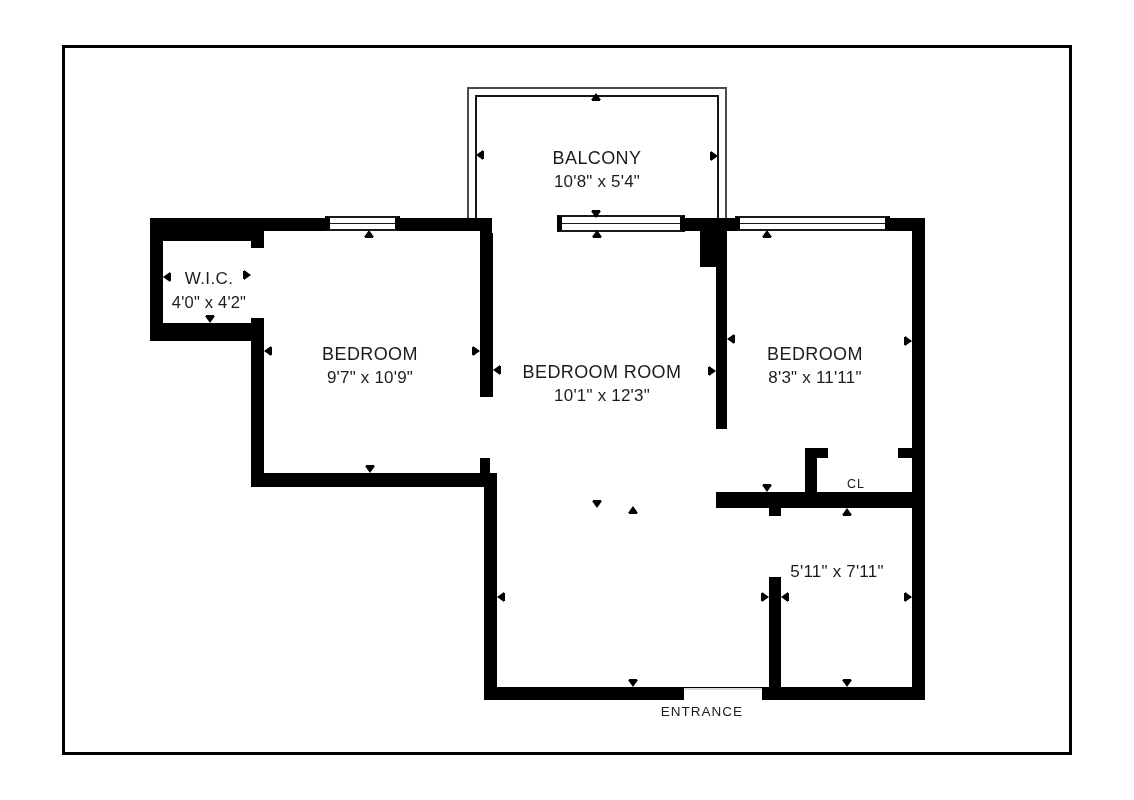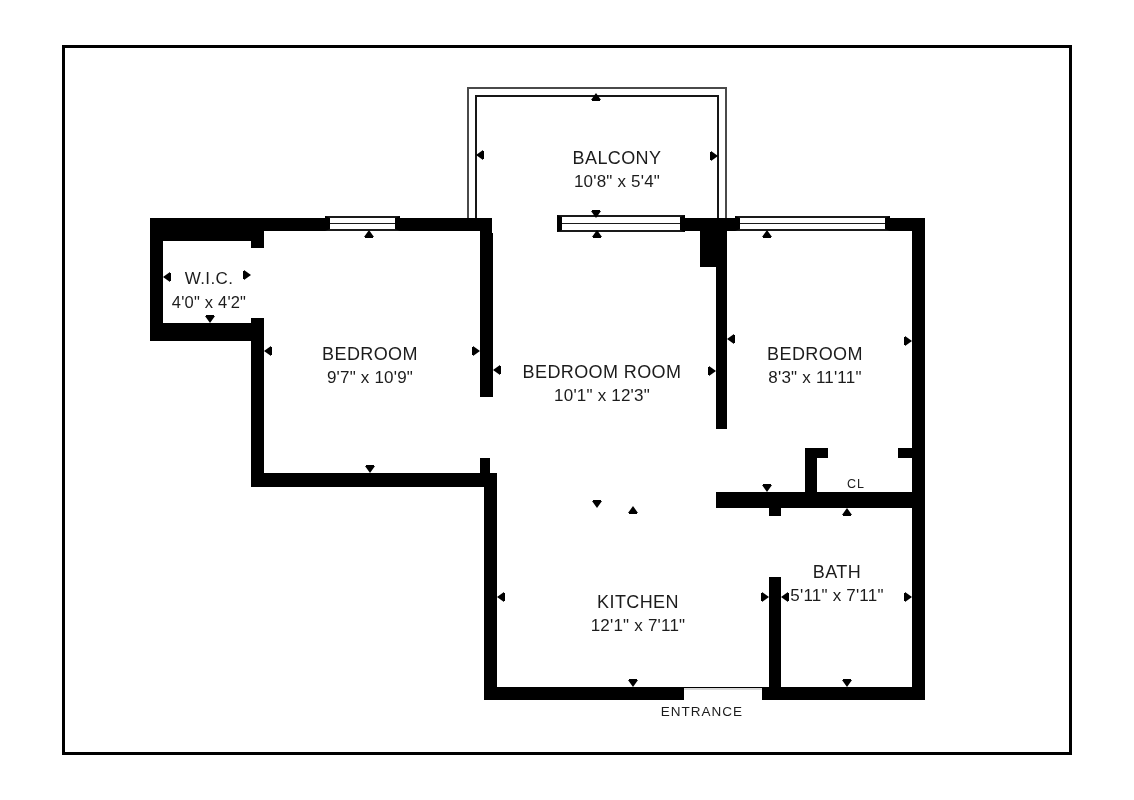--- a/index.html
+++ b/index.html
@@ -101,21 +101,21 @@
   <div class="arr arr-left" style="left:497px;top:592px;"></div>
   <div class="arr arr-left" style="left:781px;top:592px;"></div>
   <div class="arr arr-right" style="left:711px;top:151px;"></div>
   <div class="arr arr-right" style="left:244px;top:270px;"></div>
   <div class="arr arr-right" style="left:473px;top:346px;"></div>
   <div class="arr arr-right" style="left:709px;top:366px;"></div>
   <div class="arr arr-right" style="left:905px;top:336px;"></div>
   <div class="arr arr-right" style="left:762px;top:592px;"></div>
   <div class="arr arr-right" style="left:905px;top:592px;"></div>
 
-  <div class="room-label" style="left:467px;top:146px;width:260px;padding-left:20px;">
+  <div class="room-label" style="left:467px;top:146px;width:260px;">
     <div class="nm">BALCONY</div>
     <div class="dm">10'8" x 5'4"</div>
   </div>
   <div class="room-label" style="left:149px;top:267px;width:120px;">
     <div class="nm" style="font-size:17px;">W.I.C.</div>
     <div class="dm" style="font-size:16.5px;line-height:23px;">4'0" x 4'2"</div>
   </div>
   <div class="room-label" style="left:260px;top:342px;width:220px;">
     <div class="nm">BEDROOM</div>
     <div class="dm">9'7" x 10'9"</div>
@@ -123,21 +123,16 @@
   <div class="room-label" style="left:492px;top:360px;width:220px;">
     <div class="nm">BEDROOM ROOM</div>
     <div class="dm">10'1" x 12'3"</div>
   </div>
   <div class="room-label" style="left:705px;top:342px;width:220px;">
     <div class="nm">BEDROOM</div>
     <div class="dm">8'3" x 11'11"</div>
   </div>
   <div class="room-label" id="lbl-cl" style="left:826px;top:477px;width:60px;">CL</div>
   <div class="room-label" style="left:757px;top:560px;width:160px;">
-    <div class="nm">BATH</div>
     <div class="dm">5'11" x 7'11"</div>
-  </div>
-  <div class="room-label" style="left:528px;top:590px;width:220px;">
-    <div class="nm">KITCHEN</div>
-    <div class="dm">12'1" x 7'11"</div>
   </div>
   <div class="room-label" id="lbl-entrance" style="left:632px;top:704px;width:140px;">ENTRANCE</div>
 </div>
 
 </body></html>

